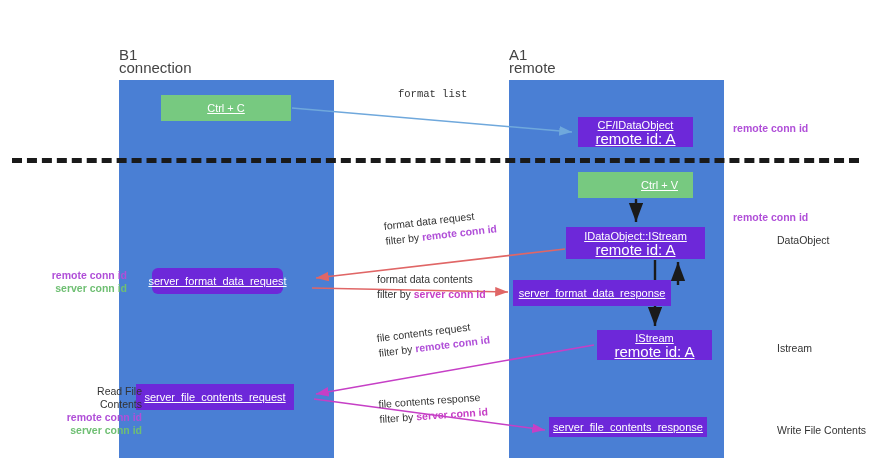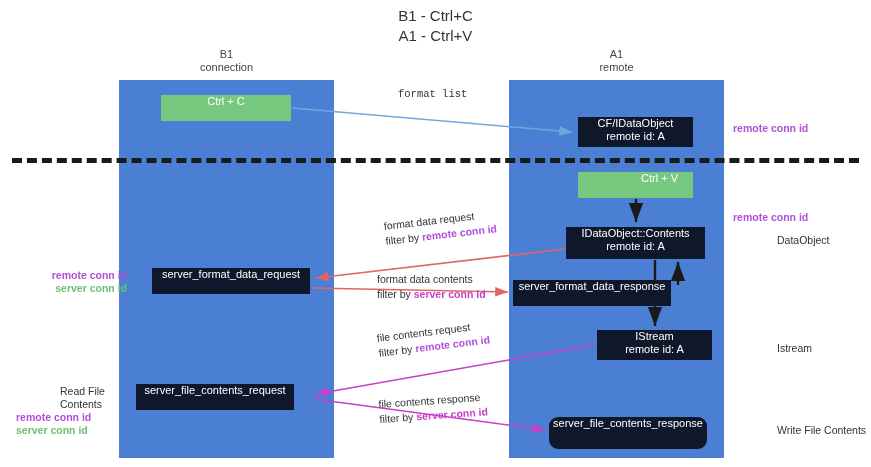--- a/index.html
+++ b/index.html
@@ -14,55 +14,55 @@
   .lane{position:absolute;background:#4a7fd4;}
   #lane-b1{left:119px;top:80px;width:215px;height:378px;}
   #lane-a1{left:509px;top:80px;width:215px;height:378px;}
 
   
   #title{
     position:absolute;left:0;top:6px;width:871px;
     text-align:center;font-size:15px;color:#333;line-height:20px;
   }
   .lane-head{
-    position:absolute;text-align:center;font-size:11px;color:#444;
+    position:absolute;text-align:left;font-size:15px;color:#444;
     line-height:13px;width:215px;
   }
   #head-b1{left:119px;top:48px;}
   #head-a1{left:509px;top:48px;}
 
   
   .node{
     position:absolute;box-sizing:border-box;
-    display:flex;flex-direction:column;align-items:center;justify-content:flex-start;
-    color:#ffffff;font-size:11px;line-height:13px;text-align:center;
+    display:flex;flex-direction:column;align-items:center;justify-content:center;
+    color:#ffffff;font-size:11px;line-height:13px;text-align:center;text-decoration:underline;
   }
   .node.orange{background:#f9a košul;}
-  .node.orange{background:#0f172a;}
+  .node.orange{background:#6d28d9;}
   .node.green{background:#77c980;}
-  .node .l2{font-size:11px;}
+  .node .l2{font-size:15px;}
 
   #n-ctrlc{left:161px;top:95px;width:130px;height:26px;}
   #n-cf{left:578px;top:117px;width:115px;height:30px;}
   #n-ctrlv{left:578px;top:172px;width:115px;height:26px;padding-left:48px;}
   #n-getdata{left:566px;top:227px;width:139px;height:32px;}
-  #n-sfdreq{left:152px;top:268px;width:158px;height:26px;}
+  #n-sfdreq{left:152px;top:268px;width:131px;height:26px;border-radius:6px;}
   #n-sfdresp{left:513px;top:280px;width:158px;height:26px;}
   #n-istream{left:597px;top:330px;width:115px;height:30px;}
   #n-sfcreq{left:136px;top:384px;width:158px;height:26px;}
-  #n-sfcresp{left:549px;top:417px;width:158px;height:32px;border-radius:9px;}
+  #n-sfcresp{left:549px;top:417px;width:158px;height:20px;}
 
   
   .ann{position:absolute;font-size:10.5px;line-height:13px;}
   .ann .purple{color:#b04fd8;font-weight:bold;}
   .ann .green{color:#6fbf73;font-weight:bold;}
   .ann .plain{color:#333;font-weight:normal;padding-left:44px;}
 
   #ann-left-1{left:22px;top:269px;text-align:right;width:105px;}
-  #ann-left-2{left:16px;top:385px;width:105px;}
+  #ann-left-2{left:37px;top:385px;text-align:right;width:105px;}
   #ann-right-1{left:733px;top:122px;}
   #ann-right-2{left:733px;top:211px;}
   #ann-right-3{left:733px;top:342px;}
   #ann-right-4{left:733px;top:424px;}
 
   
   .edge-label{position:absolute;font-size:10.5px;line-height:15px;color:#333;white-space:nowrap;}
   .edge-label b{font-weight:bold;}
   .edge-label .purple{color:#b04fd8;}
   .edge-label .magenta{color:#c63fc6;}
@@ -82,24 +82,20 @@
   svg#wires{position:absolute;left:0;top:0;width:871px;height:467px;pointer-events:none;}
 </style>
 </head>
 <body>
 
 <div id="stage">
 
   <div class="lane" id="lane-b1"></div>
   <div class="lane" id="lane-a1"></div>
 
-  <div id="title">
-    <div>B1 - Ctrl+C</div>
-    <div>A1 - Ctrl+V</div>
-  </div>
 
   <div class="lane-head" id="head-b1">
     <div>B1</div>
     <div>connection</div>
   </div>
   <div class="lane-head" id="head-a1">
     <div>A1</div>
     <div>remote</div>
   </div>
 
@@ -145,21 +141,21 @@
   <div class="node orange" id="n-cf">
     <div>CF/IDataObject</div>
     <div class="l2">remote id: A</div>
   </div>
 
   <div class="node green" id="n-ctrlv">
     <div>Ctrl + V</div>
   </div>
 
   <div class="node orange" id="n-getdata">
-    <div>IDataObject::Contents</div>
+    <div>IDataObject::IStream</div>
     <div class="l2">remote id: A</div>
   </div>
 
   <div class="node orange" id="n-sfdreq">
     <div>server_format_data_request</div>
   </div>
 
   <div class="node orange" id="n-sfdresp">
     <div>server_format_data_response</div>
   </div>

